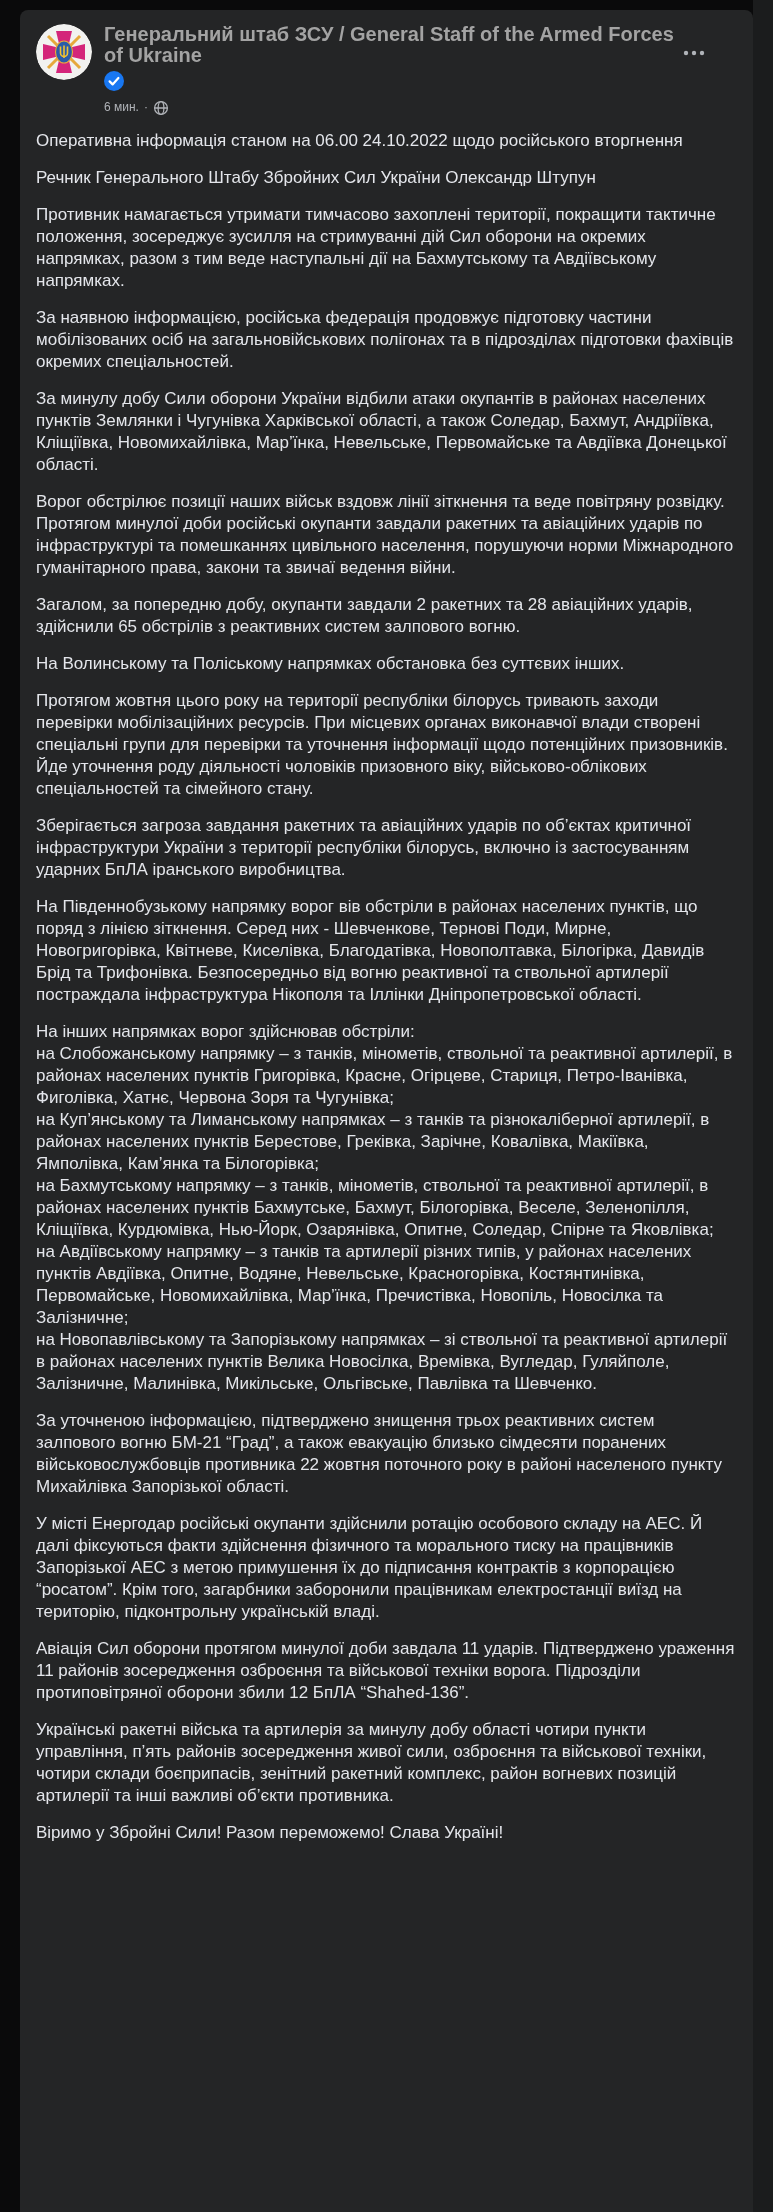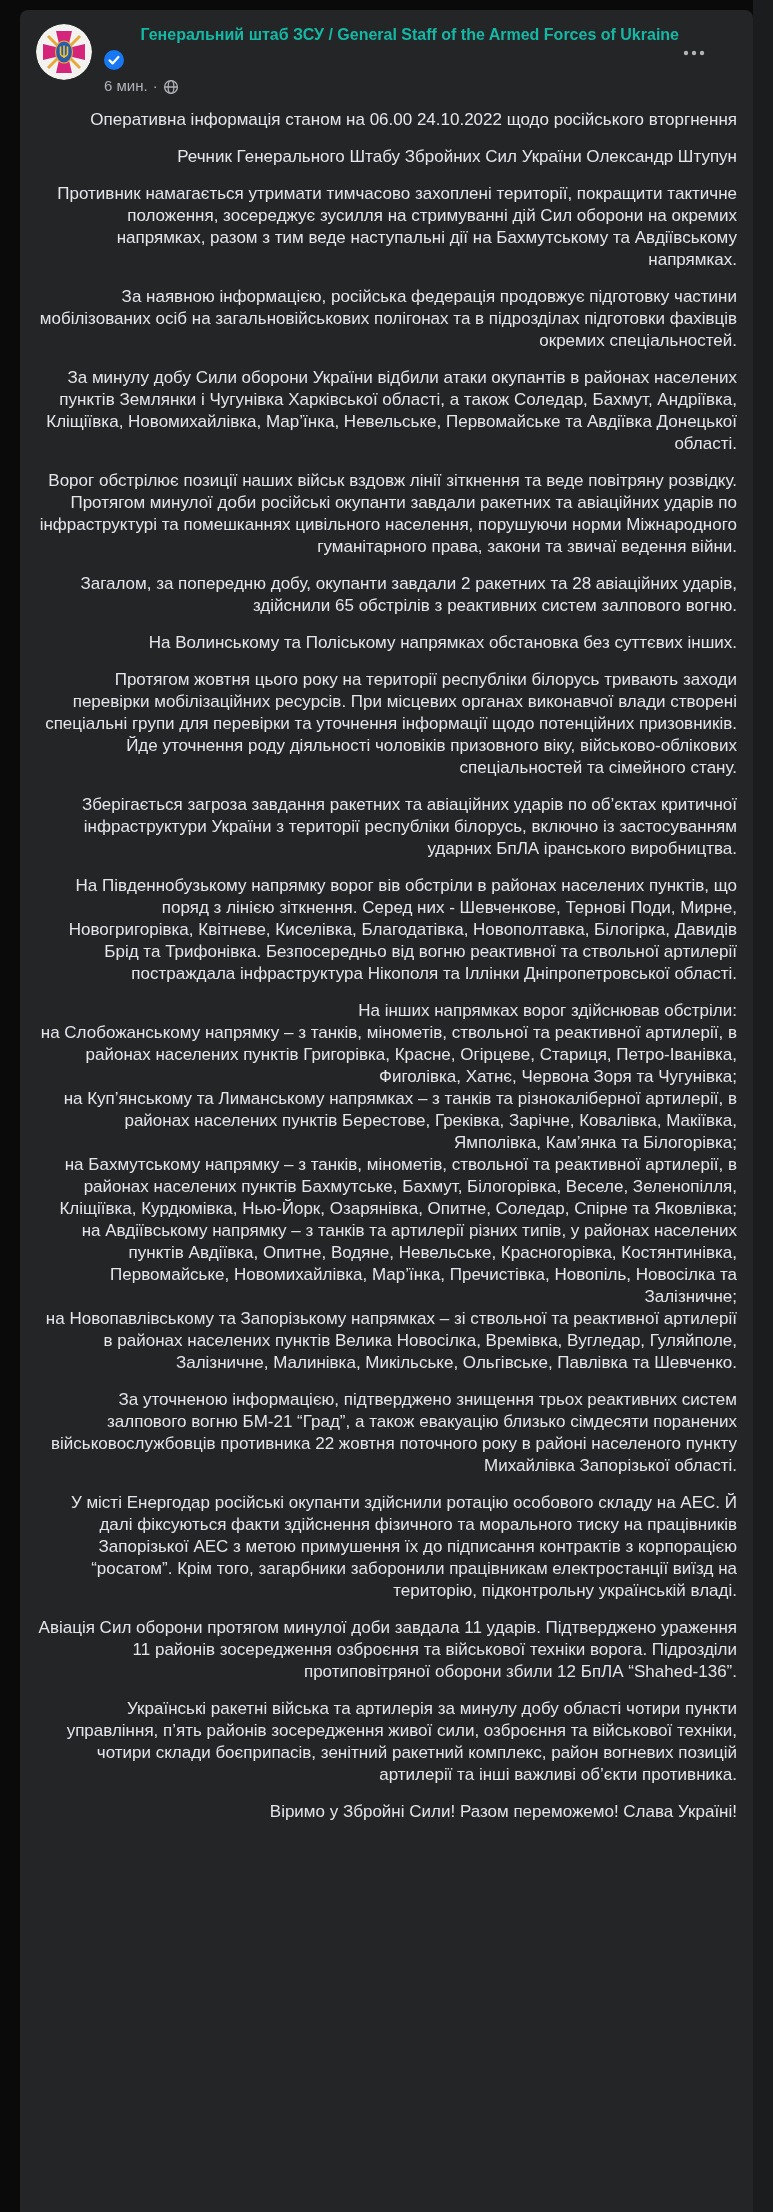--- a/index.html
+++ b/index.html
@@ -41,39 +41,38 @@
     flex: 0 0 56px;
     cursor: pointer;
   }
   .avatar svg { display: block; }
   .header-info {
     flex: 1 1 auto;
     margin-left: 12px;
     min-width: 0;
   }
   .author {
-    color: #14b8a6;
-    font-size: 16px;
+    color: #a3a3a3;
+    font-size: 20px;
     font-weight: 700;
     line-height: 21px;
     max-width: 600px;
     cursor: pointer;
-    text-align: right;
   }
   .badge-row {
     margin-top: 5px;
     height: 20px;
   }
   .meta {
     display: flex;
     align-items: center;
     gap: 5px;
     margin-top: 7px;
     color: #b0b3b8;
-    font-size: 15px;
+    font-size: 12px;
     line-height: 18px;
   }
   .meta .globe { display: inline-flex; margin-top: 1px; }
   .menu-btn {
     flex: 0 0 auto;
     margin-top: 22px;
     margin-right: 28px;
     padding: 4px;
     cursor: pointer;
     display: flex;
@@ -82,21 +81,20 @@
   .body-text {
     margin-top: 14px;
     color: #e4e6eb;
     font-size: 17px;
     line-height: 22px;
     max-width: 701px;
   }
   .body-text p {
     margin: 0 0 15px 0;
     white-space: pre-line;
-    text-align: right;
   }
   .body-text p:last-child { margin-bottom: 7px; }
 </style>
 </head>
 <body>
 
 <div class="right-strip"></div>
 
 <div class="card">
 

